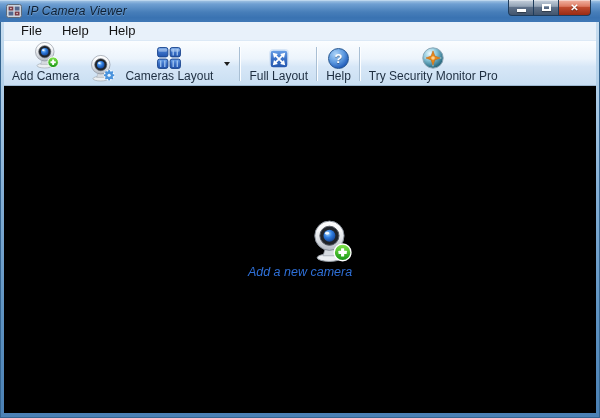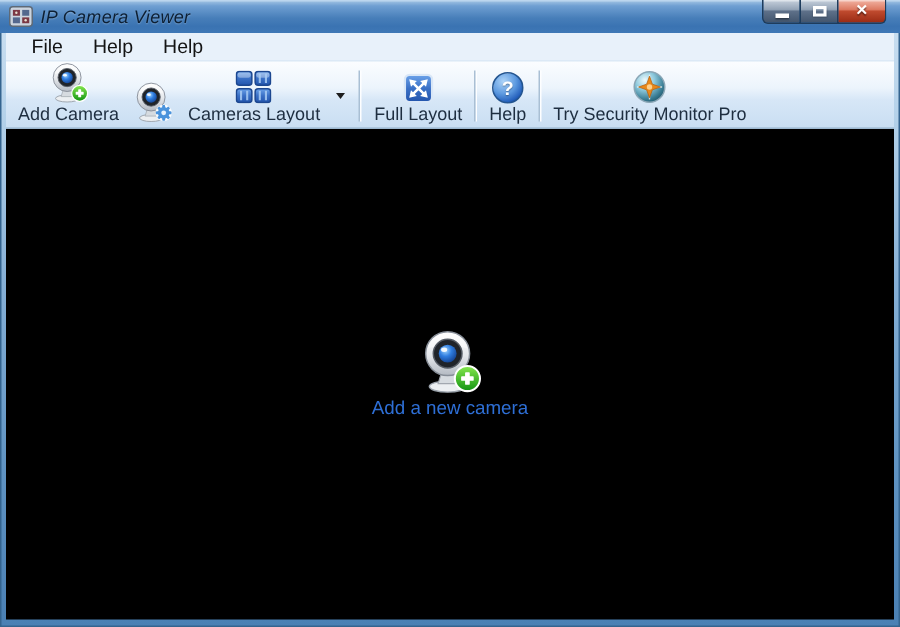--- a/index.html
+++ b/index.html
@@ -42,21 +42,21 @@
   .dropdown-btn{display:flex;align-items:center;padding:0 6px;cursor:default;}
   .caret-down{width:0;height:0;border-left:3.5px solid transparent;border-right:3.5px solid transparent;border-top:4px solid #1e1e1e;}
   .tb-sep{width:1px;background:#a9bfd4;box-shadow:1px 0 0 #fdfeff;margin:4px 4px 4px 3px;}
   .help-circle{width:19px;height:19px;border-radius:50%;border:1px solid #23548f;
     background:radial-gradient(circle at 35% 28%,#aed4f8 0%,#5d9ae0 45%,#1f5ab8 78%,#16458f 100%);
     color:#fff;font-weight:bold;font-size:13px;line-height:19px;text-align:center;
     text-shadow:0 1px 1px rgba(0,0,0,.35);}
   
   .viewer{flex:1;background:#000;position:relative;min-height:0;}
   .empty-state{position:absolute;left:50%;top:50%;transform:translate(-50%,-53%);
-    display:flex;flex-direction:column;align-items:center;cursor:pointer;}
+    display:flex;flex-direction:column;align-items:flex-end;cursor:pointer;font-style:italic;}
   .empty-label{color:#2e6fd6;font-size:12.5px;margin-top:2px;white-space:nowrap;}
 </style>
 </head>
 <body>
 
 <svg width="0" height="0" style="position:absolute" aria-hidden="true">
   <defs>
     <linearGradient id="sphereGrad" x1="0" y1="0" x2="0" y2="1">
       <stop offset="0%" stop-color="#ffffff"></stop>
         <stop offset="55%" stop-color="#e4e7eb"></stop>

